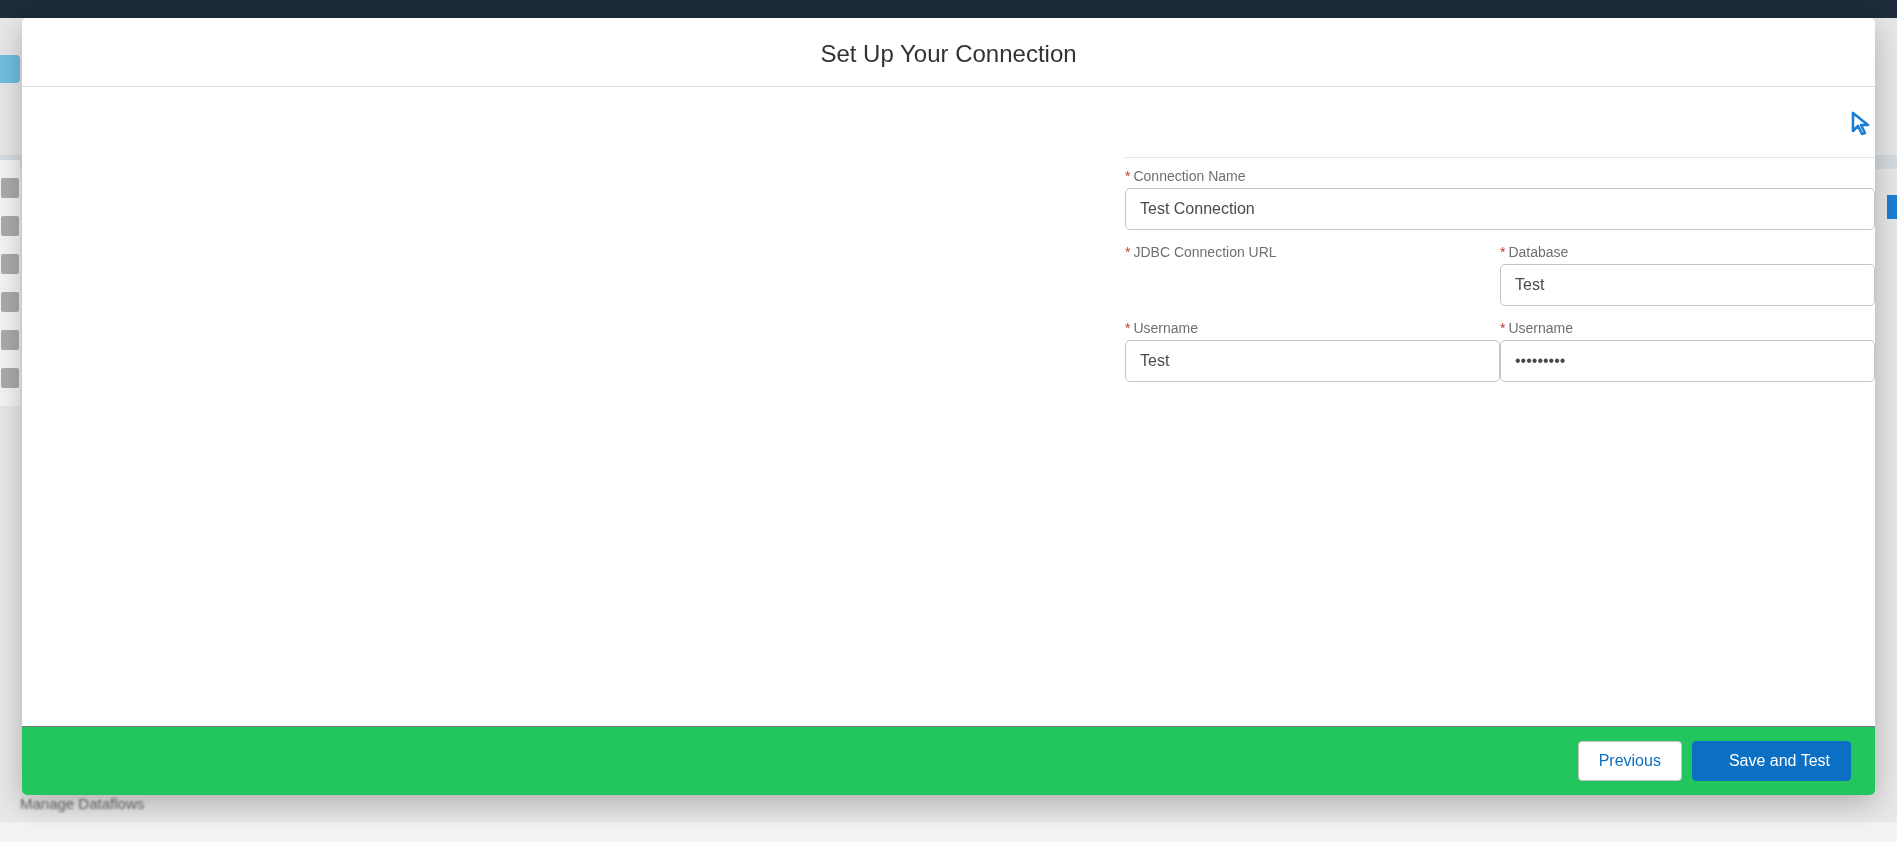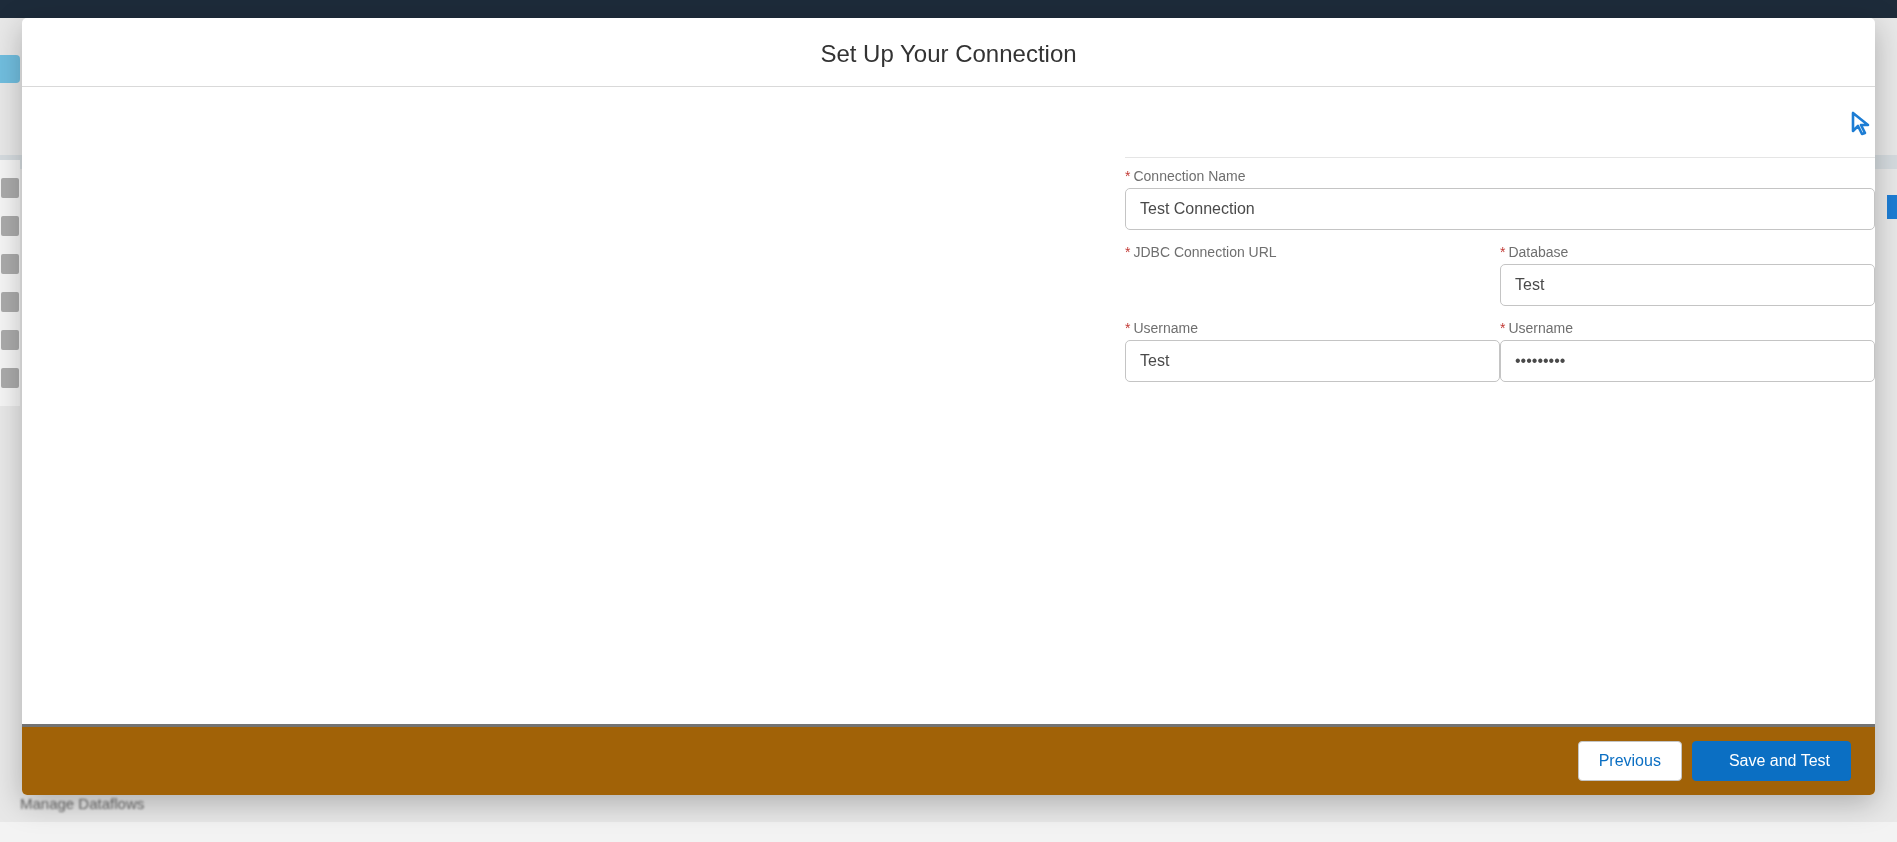--- a/index.html
+++ b/index.html
@@ -74,26 +74,26 @@
       color: #4a4a4a;
       border: 1px solid #c4c4c4;
       border-radius: 5px;
       background: #ffffff;
     }
 
     .row { display: flex; }
     .row .field { flex: 1; }
 
     .modal-footer {
-      border-top: 3px solid #737373;
+      border-top: 1px solid #737373;
       padding: 14px 24px;
       display: flex;
       justify-content: flex-end;
       gap: 10px;
-      background: #a16207;
+      background: #22c55e;
     }
 
     .btn {
       height: 40px;
       padding: 0 20px;
       font-size: 16px;
       border-radius: 4px;
       cursor: pointer;
       border: 1px solid transparent;
     }

